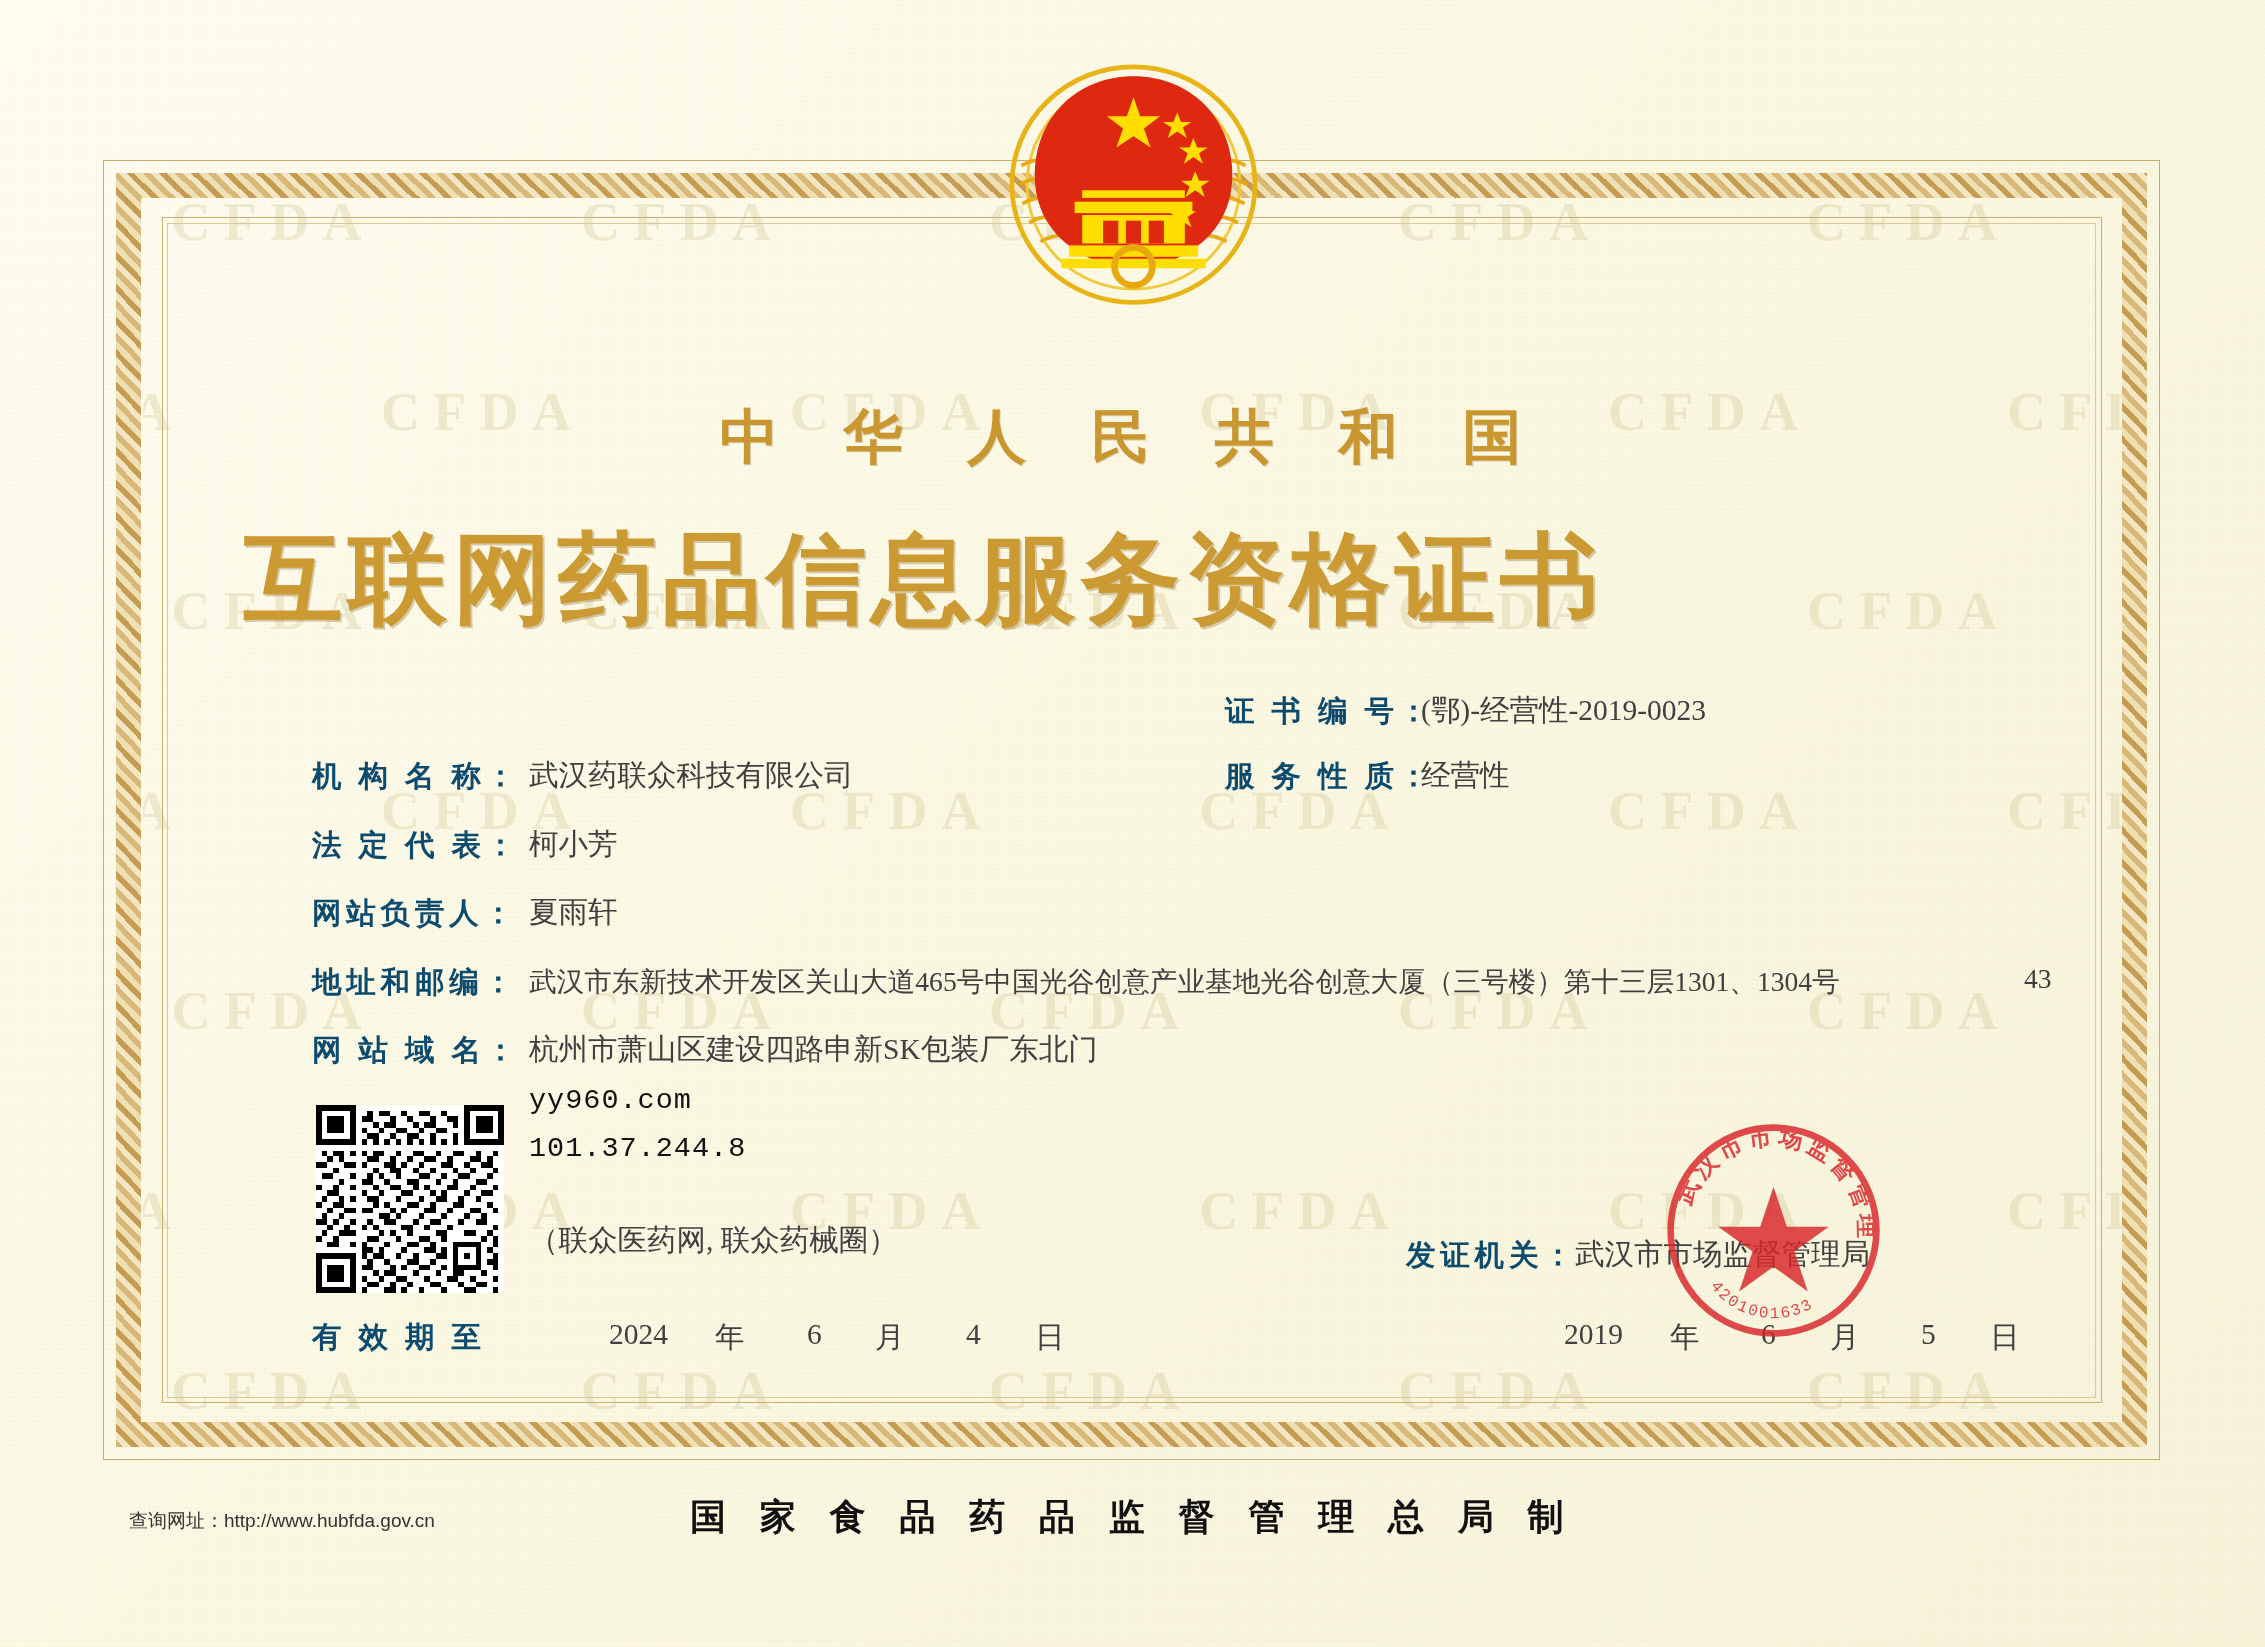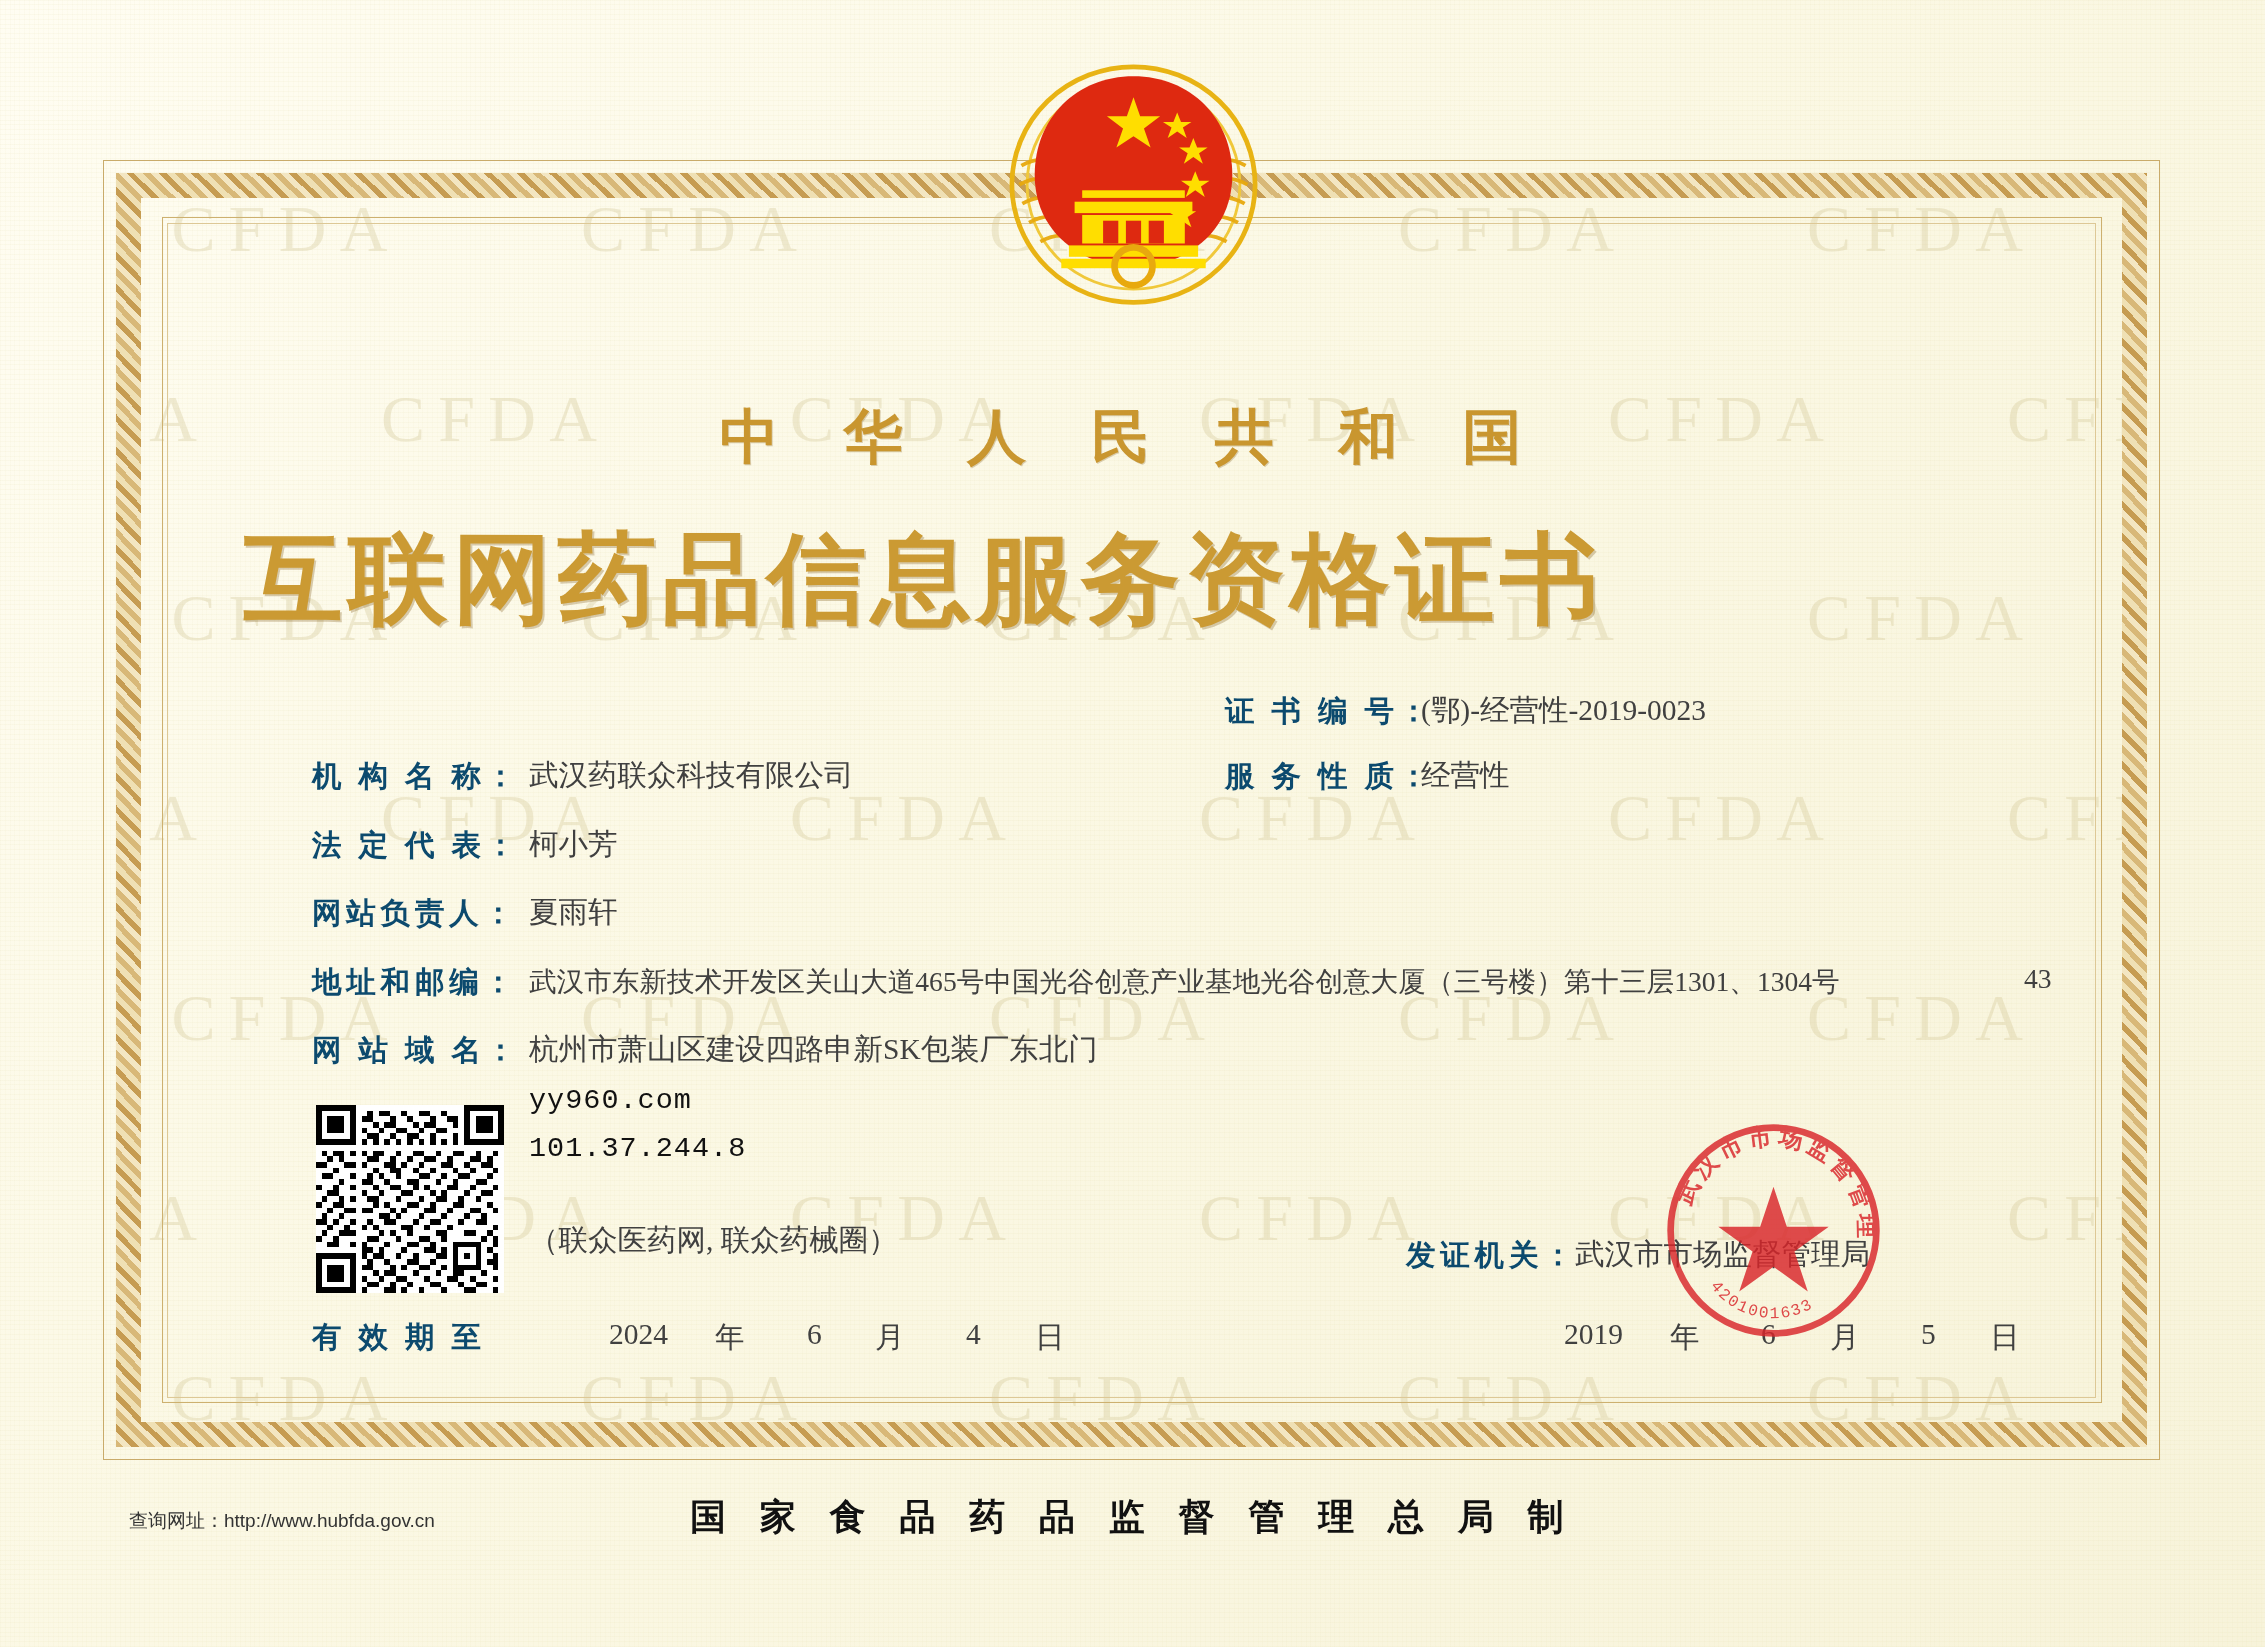--- a/index.html
+++ b/index.html
@@ -39,24 +39,24 @@
   .watermark-layer {
     position: absolute;
     left: 143px; top: 162px;
     width: 1980px; height: 1294px;
     overflow: hidden;
     pointer-events: none;
   }
   .wm {
     position: absolute;
     font-family: "Liberation Serif", serif;
-    font-size: 66px;
+    font-size: 54px;
     letter-spacing: 13.3px;
     color: rgba(205,192,140,0.30);
-    font-weight: 400;
+    font-weight: 700;
     white-space: nowrap;
   }
 
   
   .outer-frame {
     position: absolute;
     left: 103px; top: 160px;
     width: 2057px; height: 1300px;
     border: 1.9px solid #c9ab6a;
     box-sizing: border-box;

